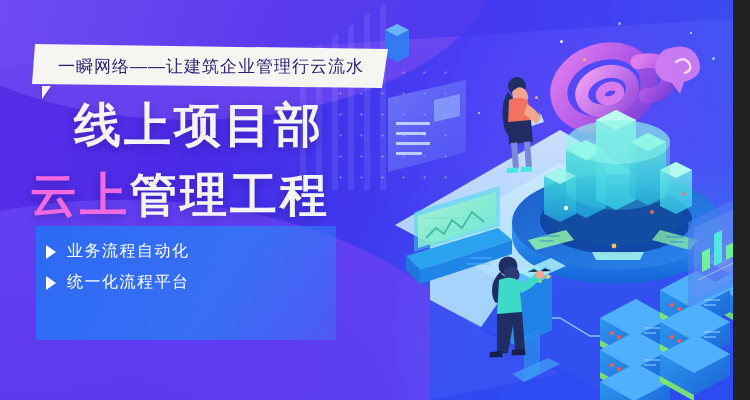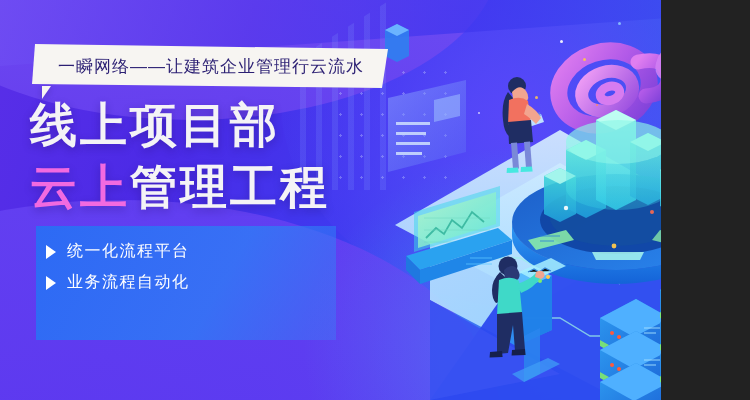--- a/index.html
+++ b/index.html
@@ -1,17 +1,17 @@
 <!DOCTYPE html>
 <html><head>
 <meta charset="utf-8">
 <style>
   html,body{margin:0;padding:0;background:#222;}
   #banner{
-    position:relative;width:661px;height:400px;overflow:hidden;
+    position:relative;width:733px;height:400px;overflow:hidden;
     font-family:"Liberation Sans","DejaVu Sans",sans-serif;
     background:linear-gradient(115deg,#5a2fe8 0%,#4b2ae6 28%,#3f39ef 52%,#3a5cf0 72%,#2f6ff2 100%);
   }
   
   .bg-layer{position:absolute;pointer-events:none;}
   .wash-topleft{
     left:-120px;top:-210px;width:620px;height:330px;border-radius:50%;
     background:linear-gradient(180deg,#7a5cf5 0%,#6a43f0 100%);opacity:.85;
   }
   .wash-bottomleft{
@@ -56,22 +56,22 @@
   .ribbon-text{
     color:#2b1f73;font-size:17px;letter-spacing:1px;white-space:nowrap;font-weight:500;
   }
   .ribbon-tail{
     position:absolute;left:42px;top:86px;width:0;height:0;
     border-left:9px solid #f7f5f2;border-bottom:13px solid transparent;border-top:0;
     filter:drop-shadow(0 2px 3px rgba(20,10,80,.25));
   }
   .headline{position:absolute;left:30px;top:100px;}
   .hl-row{display:block;font-size:47px;font-weight:bold;letter-spacing:3px;line-height:1.06;}
-  .hl-row-1{color:#f4f3f6;text-shadow:0 3px 8px rgba(30,10,90,.30);}
-  .hl-row-2{margin-top:12px;}
+  .hl-row-1{color:#f4f3f6;text-shadow:0 3px 8px rgba(30,10,90,.30);margin-left:44px;}
+  .hl-row-2{margin-top:20px;}
   .hl-pink{color:#f26ae0;text-shadow:0 3px 8px rgba(30,10,90,.30);}
   .hl-white{color:#f4f3f6;text-shadow:0 3px 8px rgba(30,10,90,.30);}
 
   .bullet-panel{
     position:absolute;left:36px;top:226px;width:300px;height:114px;
     background:linear-gradient(120deg,rgba(40,110,245,.92) 0%,rgba(45,125,246,.78) 60%,rgba(50,140,248,.35) 100%);
   }
   .bullets{position:absolute;left:46px;top:236px;}
   .bullet{display:flex;align-items:center;height:31px;}
   .tri{
@@ -401,21 +401,21 @@
 
   <div class="headline">
     <span class="hl-row hl-row-1">线上项目部</span>
     <span class="hl-row hl-row-2"><span class="hl-pink">云上</span><span class="hl-white">管理工程</span></span>
   </div>
 
   <div class="bullet-panel"></div>
   <div class="bullets">
     <div class="bullet">
       <span class="tri"></span>
-      <span class="bullet-label">统一化流程平台</span>
+      <span class="bullet-label">业务流程自动化</span>
     </div>
     <div class="bullet">
       <span class="tri"></span>
-      <span class="bullet-label">业务流程自动化</span>
+      <span class="bullet-label">统一化流程平台</span>
     </div>
   </div>
 
 </div>
 
 </body></html>

